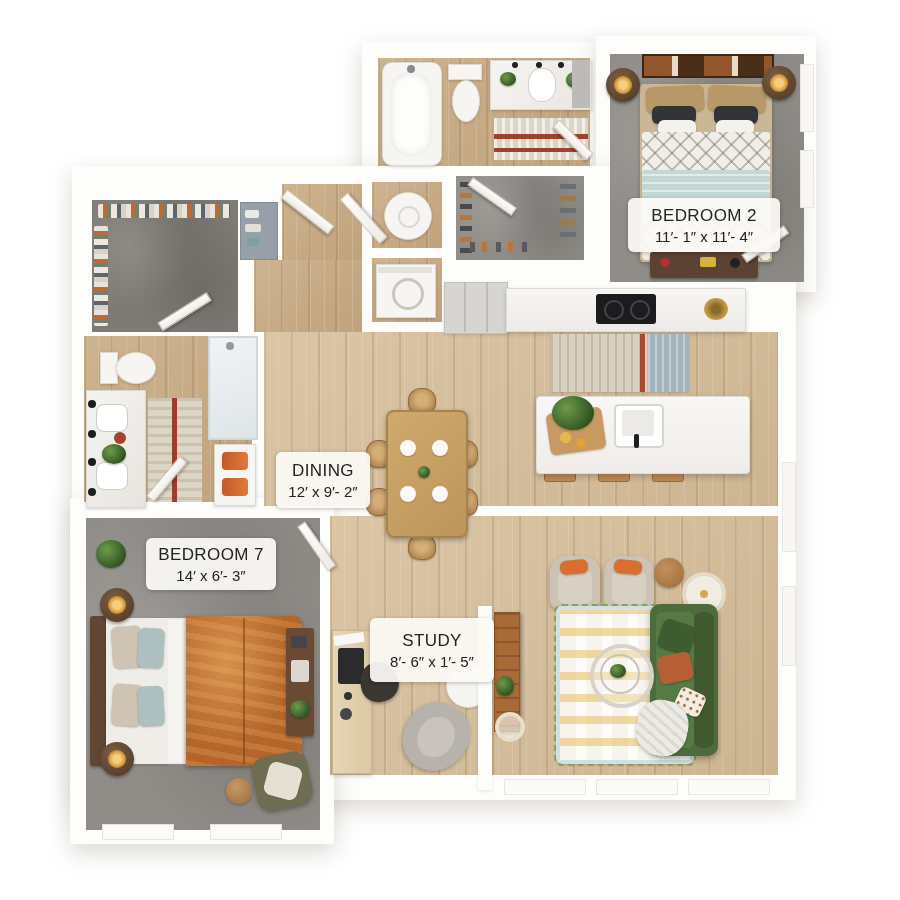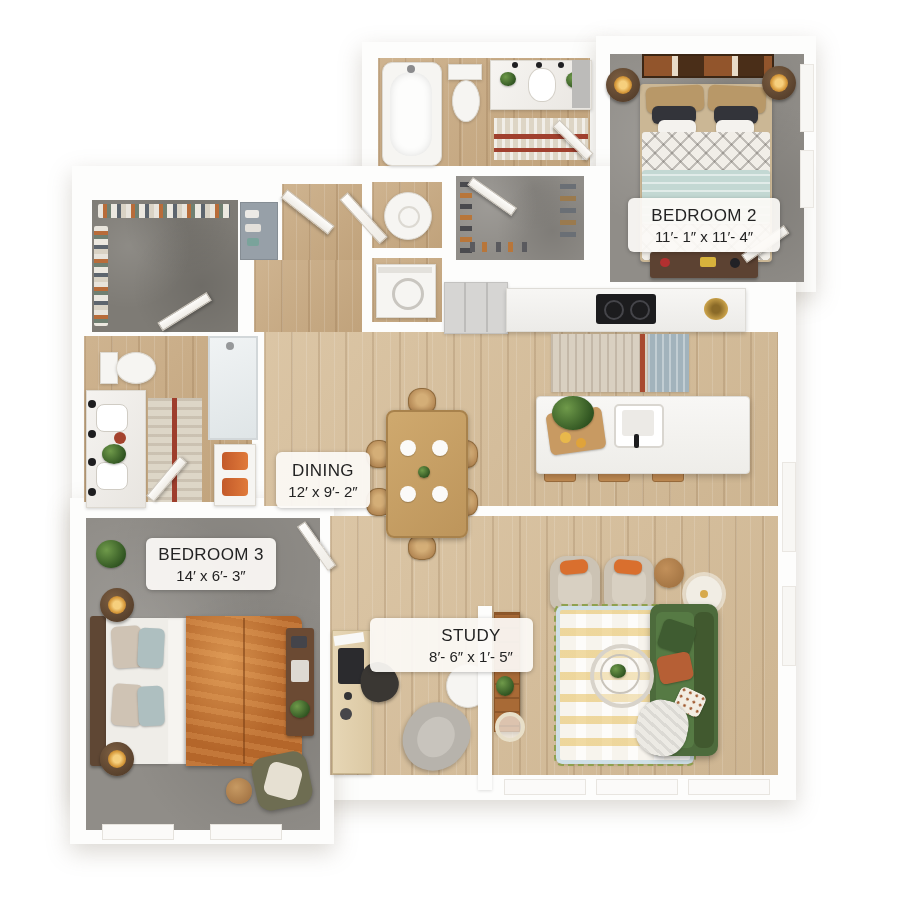--- a/index.html
+++ b/index.html
@@ -251,21 +251,21 @@
 
   <div class="label" style="left:628px;top:198px;width:152px;height:54px;">
     <span class="nm">BEDROOM 2</span>
     <span class="dm">11′- 1″ x 11′- 4″</span>
   </div>
   <div class="label" style="left:276px;top:452px;width:94px;height:56px;">
     <span class="nm">DINING</span>
     <span class="dm">12′ x 9′- 2″</span>
   </div>
   <div class="label" style="left:146px;top:538px;width:130px;height:52px;">
-    <span class="nm">BEDROOM 3</span>
+    <span class="nm">BEDROOM 7</span>
     <span class="dm">14′ x 6′- 3″</span>
   </div>
-  <div class="label" style="left:370px;top:618px;width:124px;height:54px;padding-left:39px;">
+  <div class="label" style="left:370px;top:618px;width:124px;height:64px;">
     <span class="nm">STUDY</span>
     <span class="dm">8′- 6″ x 1′- 5″</span>
   </div>
 
 </div>
 
 </body></html>

